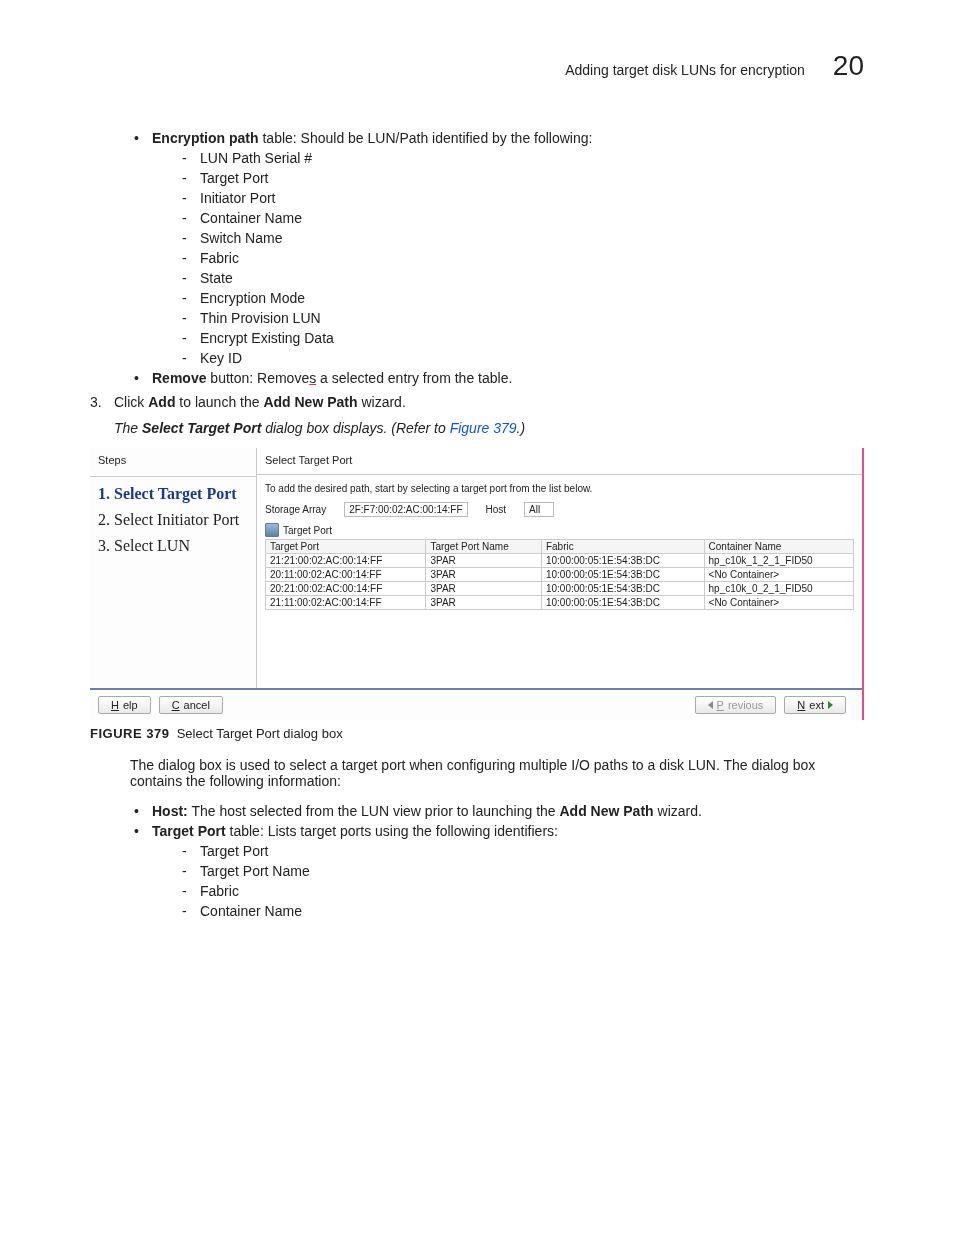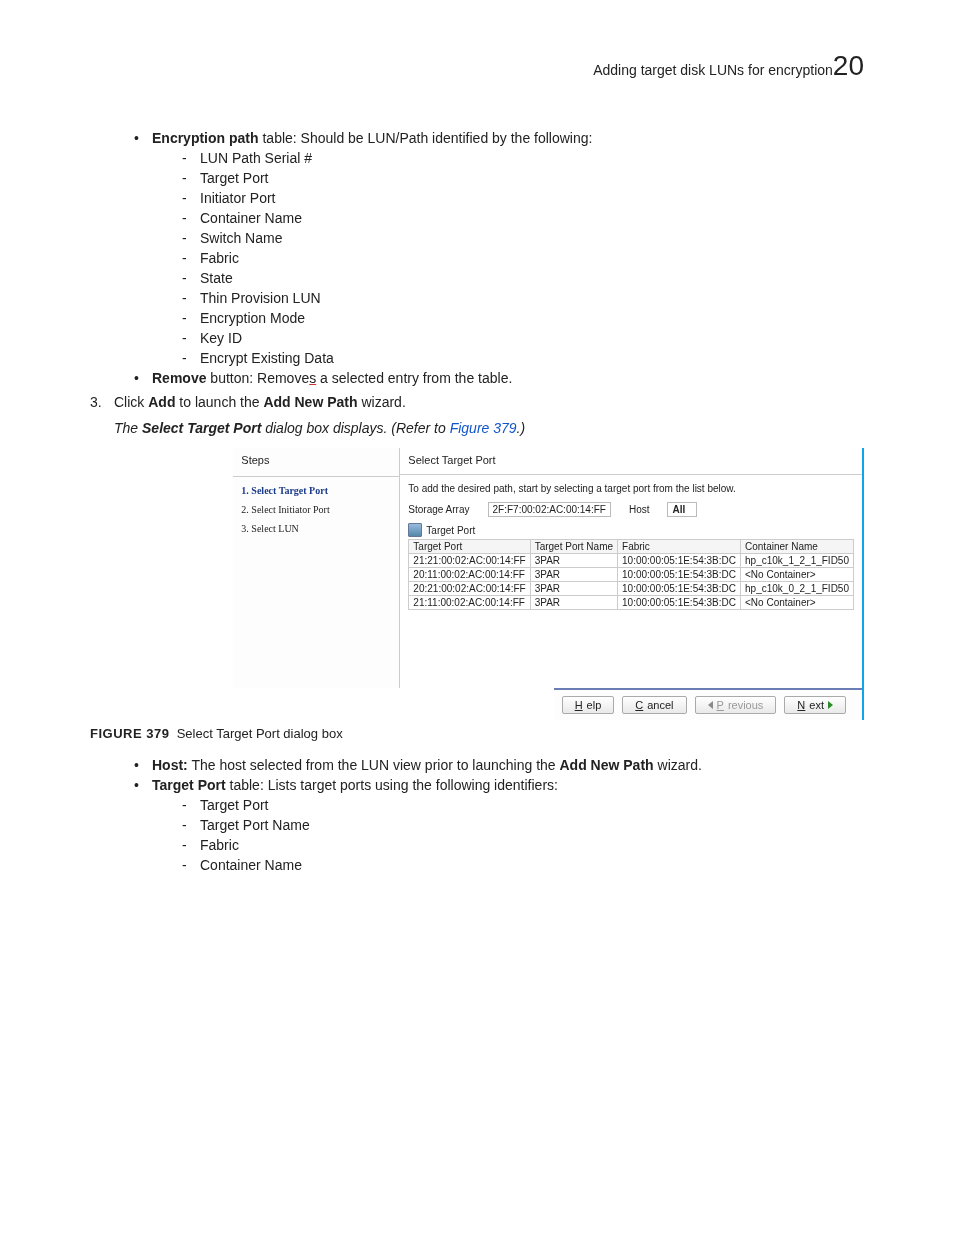--- a/index.html
+++ b/index.html
@@ -11,20 +11,21 @@
     background: #fff;
     width: 954px;
   }
   .page {
     padding: 50px 90px 40px 90px;
   }
   .header {
     display: flex;
     justify-content: flex-end;
     align-items: baseline;
+    gap: 28px;
     margin-bottom: 48px;
   }
   .header-title {
     font-size: 14px;
     color: #222;
   }
   .header-number {
     font-size: 28px;
     font-weight: 300;
   }
@@ -79,47 +80,46 @@
   }
   .para-indent {
     margin: 8px 0 8px 19px;
     font-style: italic;
   }
   .link { color: #1155cc; }
   .underline-typo { text-decoration: underline; text-decoration-color: #c33; }
   
   .dialog-wrap {
     margin: 12px 0 4px 0;
-    border-right: 2px solid #0ea5e9;
+    border-right: 2px solid #ec4899;
     font-family: "Segoe UI", Tahoma, sans-serif;
     font-size: 11px;
     color: #222;
     display: flex;
     flex-direction: column;
-    align-items: flex-end;
   }
   .dialog-body {
     display: flex;
     flex: 1;
     min-height: 240px;
   }
   .steps-pane {
     width: 150px;
     padding: 6px 8px;
     border-right: 1px solid #ccc;
     background: #fdfdfd;
   }
   .steps-title {
     font-size: 11px;
     margin-bottom: 10px;
   }
   .step-item {
     margin: 8px 0;
     font-family: Georgia, "Times New Roman", serif;
-    font-size: 10px;
+    font-size: 16px;
   }
   .step-item.current {
     font-weight: bold;
     color: #1a3a8a;
   }
   .main-pane {
     flex: 1;
     padding: 6px 8px;
     background: #fff;
   }
@@ -142,21 +142,21 @@
     font-size: 10px;
     margin-bottom: 6px;
   }
   .field-row .box {
     border: 1px solid #bbb;
     padding: 1px 4px;
     min-width: 110px;
     background: #fff;
     font-size: 10px;
   }
-  .field-row .box.small { min-width: 20px; font-weight: bold; }
+  .field-row .box.small { min-width: 20px; }
   .tp-label-row {
     display: flex;
     align-items: center;
     gap: 4px;
     font-size: 10px;
     margin-bottom: 2px;
   }
   .tp-icon {
     width: 12px; height: 12px;
     display: inline-block;
@@ -240,24 +240,24 @@
       <li>
         <span class="bold">Encryption path</span><span> table: Should be LUN/Path identified by the following:</span>
         <ul class="dashes">
           <li>LUN Path Serial #</li>
           <li>Target Port</li>
           <li>Initiator Port</li>
           <li>Container Name</li>
           <li>Switch Name</li>
           <li>Fabric</li>
           <li>State</li>
+          <li>Encryption Mode</li>
           <li>Thin Provision LUN</li>
-          <li>Encryption Mode</li>
+          <li>Encrypt Existing Data</li>
           <li>Key ID</li>
-          <li>Encrypt Existing Data</li>
         </ul>
       </li>
       <li>
         <span class="bold">Remove</span><span> button: Remove</span><span class="underline-typo">s</span><span> a selected entry from the table.</span>
       </li>
     </ul>
   </div>
 
   <ol class="numbered">
     <li>
@@ -353,20 +353,21 @@
         </span>
     </div>
   </div>
 
   <div class="fig-caption">
     <span class="fig-label">FIGURE 379</span>
     &nbsp;<span>Select Target Port dialog box</span>
   </div>
 
   <div class="content">
+    <p style="margin-top:0;">The dialog box is used to select a target port when configuring multiple I/O paths to a disk LUN. The dialog box contains the following information:</p>
     <ul class="bullets">
       <li>
         <span class="bold">Host:</span><span> The host selected from the LUN view prior to launching the </span><span class="bold">Add New Path</span><span> wizard.</span>
       </li>
       <li>
         <span class="bold">Target Port</span><span> table: Lists target ports using the following identifiers:</span>
         <ul class="dashes">
           <li>Target Port</li>
           <li>Target Port Name</li>
           <li>Fabric</li>

